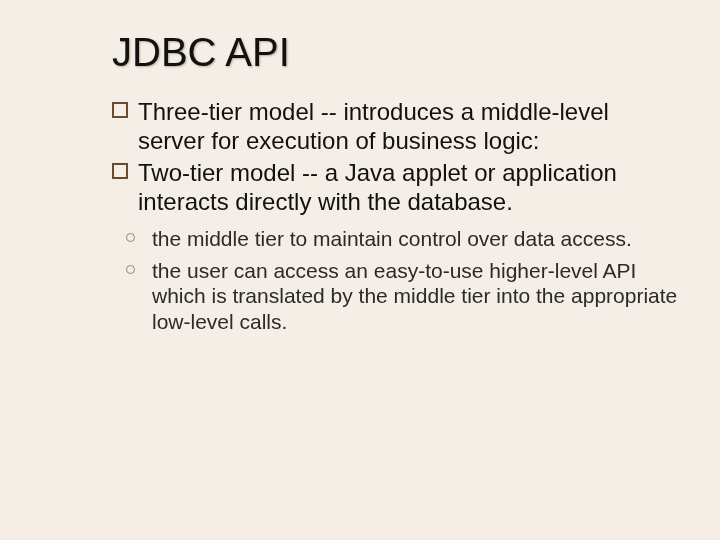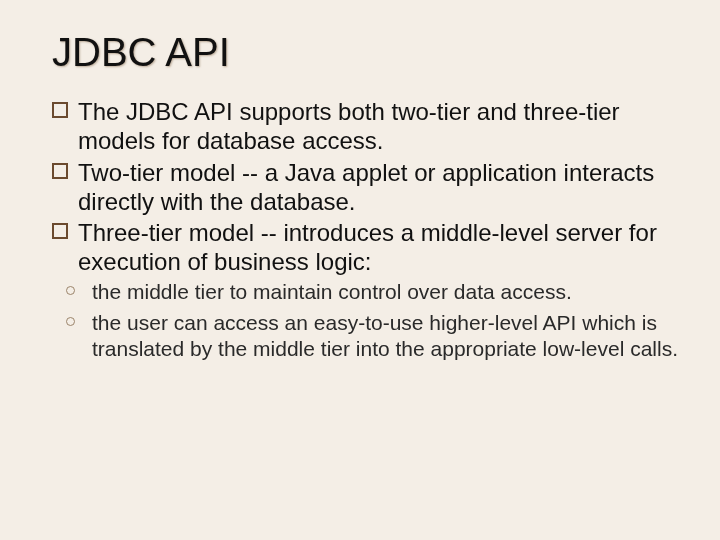--- a/index.html
+++ b/index.html
@@ -9,21 +9,21 @@
     height: 540px;
     background: #f4eee6;
     font-family: Arial, "Helvetica Neue", Helvetica, sans-serif;
     color: #1a1a1a;
     overflow: hidden;
   }
   .slide {
     box-sizing: border-box;
     width: 720px;
     height: 540px;
-    padding: 30px 40px 20px 52px;
+    padding: 30px 40px 20px 112px;
     position: relative;
   }
   .title {
     font-size: 40px;
     font-weight: 400;
     letter-spacing: 0px;
     margin: 0 0 22px 0;
     color: #111;
     text-shadow: 1px 1px 2px rgba(120,90,60,0.45);
   }
@@ -44,21 +44,21 @@
     left: 0;
     top: 5px;
     width: 16px;
     height: 16px;
     border: 2px solid #6b4a2e;
     box-sizing: border-box;
   }
   .sub-list {
     font-size: 21px;
     line-height: 1.22;
-    margin-top: 2px;
+    margin-top: 10px;
   }
   .sub-item {
     position: relative;
     padding-left: 40px;
     margin-bottom: 6px;
     color: #2a2a2a;
   }
   .sub-item .ring {
     position: absolute;
     left: 14px;
@@ -73,31 +73,30 @@
 </head>
 <body>
 
 <div class="slide">
   <h1 class="title">JDBC API</h1>
 
   <div class="body">
 
     <p class="bullet">
       <span class="box"></span>
-      <span>The JDBC API supports both two-tier and three-tier models for database access.</span>
+    </p>
+
+    <p class="bullet">
+      <span class="box"></span>
+      <span>Three-tier model -- introduces a middle-level server for execution of business logic:</span>
     </p>
 
     <p class="bullet">
       <span class="box"></span>
       <span>Two-tier model -- a Java applet or application interacts directly with the database.</span>
-    </p>
-
-    <p class="bullet">
-      <span class="box"></span>
-      <span>Three-tier model -- introduces a middle-level server for execution of business logic:</span>
     </p>
 
     <div class="sub-list">
       <div class="sub-item">
         <span class="ring"></span>
         <span>the middle tier to maintain control over data access.</span>
       </div>
       <div class="sub-item">
         <span class="ring"></span>
         <span>the user can access an easy-to-use higher-level API which is translated by the middle tier into the appropriate low-level calls.</span>

